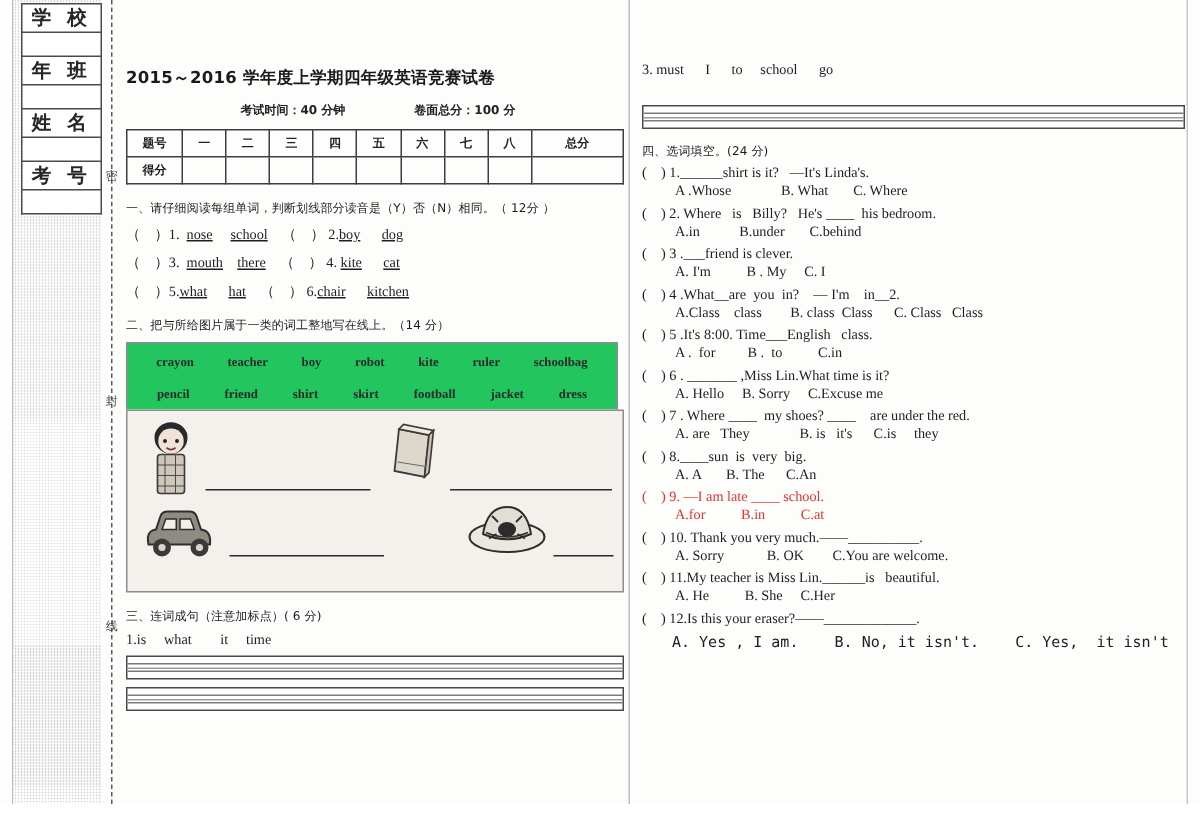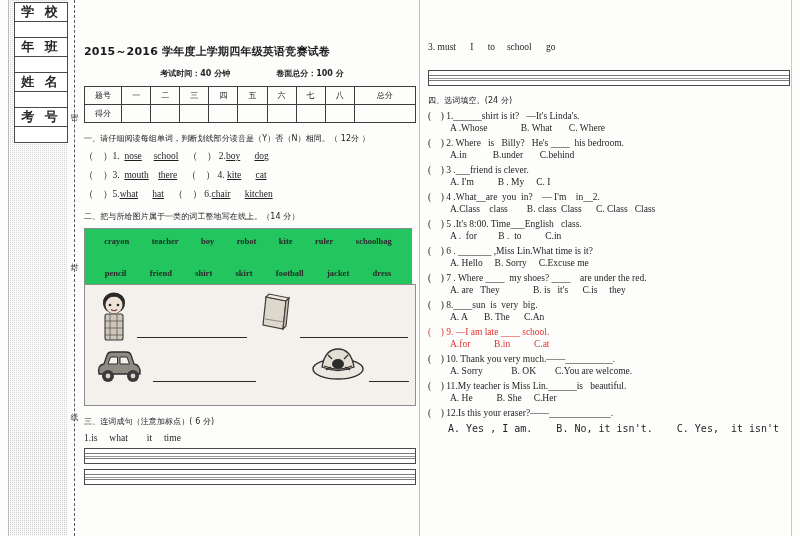--- a/index.html
+++ b/index.html
@@ -108,21 +108,21 @@
     border-collapse:collapse;
     width:332px;
   }
   .score-table td {
     border:1px solid #3d3d3d;
     height:17px;
     text-align:center;
     vertical-align:middle;
     font-family:"DejaVu Sans","Liberation Sans",sans-serif;
     font-size:8px;
-    font-weight:normal;
+    font-weight:bold;
     color:#202020;
     padding:0;
   }
   .score-table td.lbl { width:36px; }
   .score-table td.num { width:28px; }
   .score-table td.tot { width:60px; }
 
   
   .sec-head {
     font-family:"DejaVu Sans","Liberation Sans",sans-serif;
@@ -152,21 +152,21 @@
   }
   .wb-row {
     display:flex;
     justify-content:space-around;
     font-size:8.5px;
     font-weight:bold;
     color:#2a2a2a;
     font-family:"Liberation Serif","DejaVu Serif",serif;
     padding:0 8px;
   }
-  .wb-row + .wb-row { margin-top:22px; }
+  .wb-row + .wb-row { margin-top:11px; }
 
   
   .picpanel {
     width:332px; height:122px;
     border:1px solid #8d8d8d;
     background:#f4f1ec;
     box-sizing:border-box;
     position:relative;
   }
   .pic-slot { position:absolute; }

